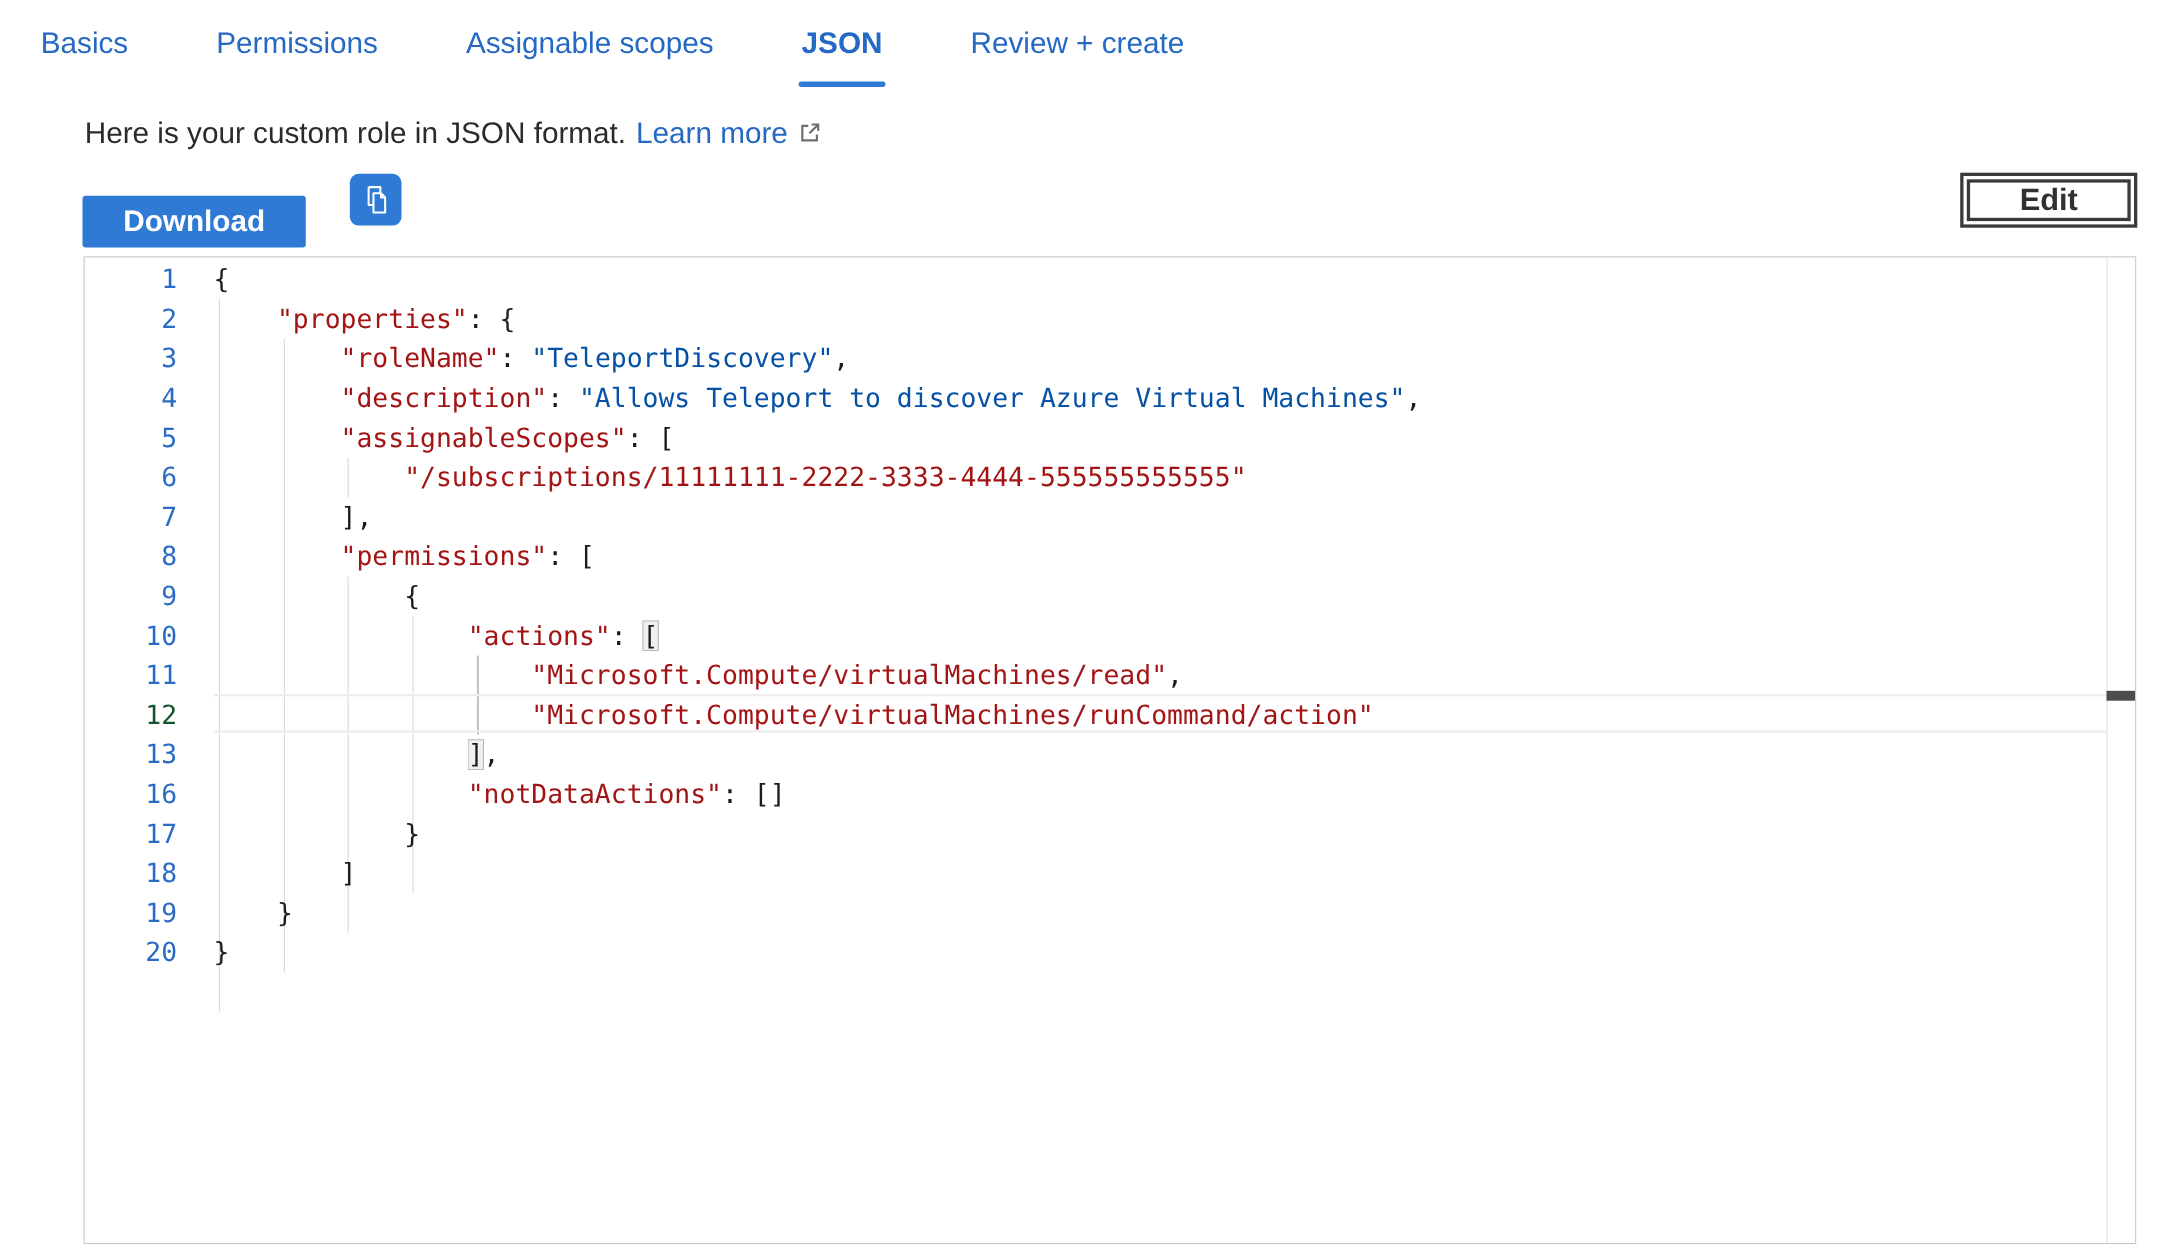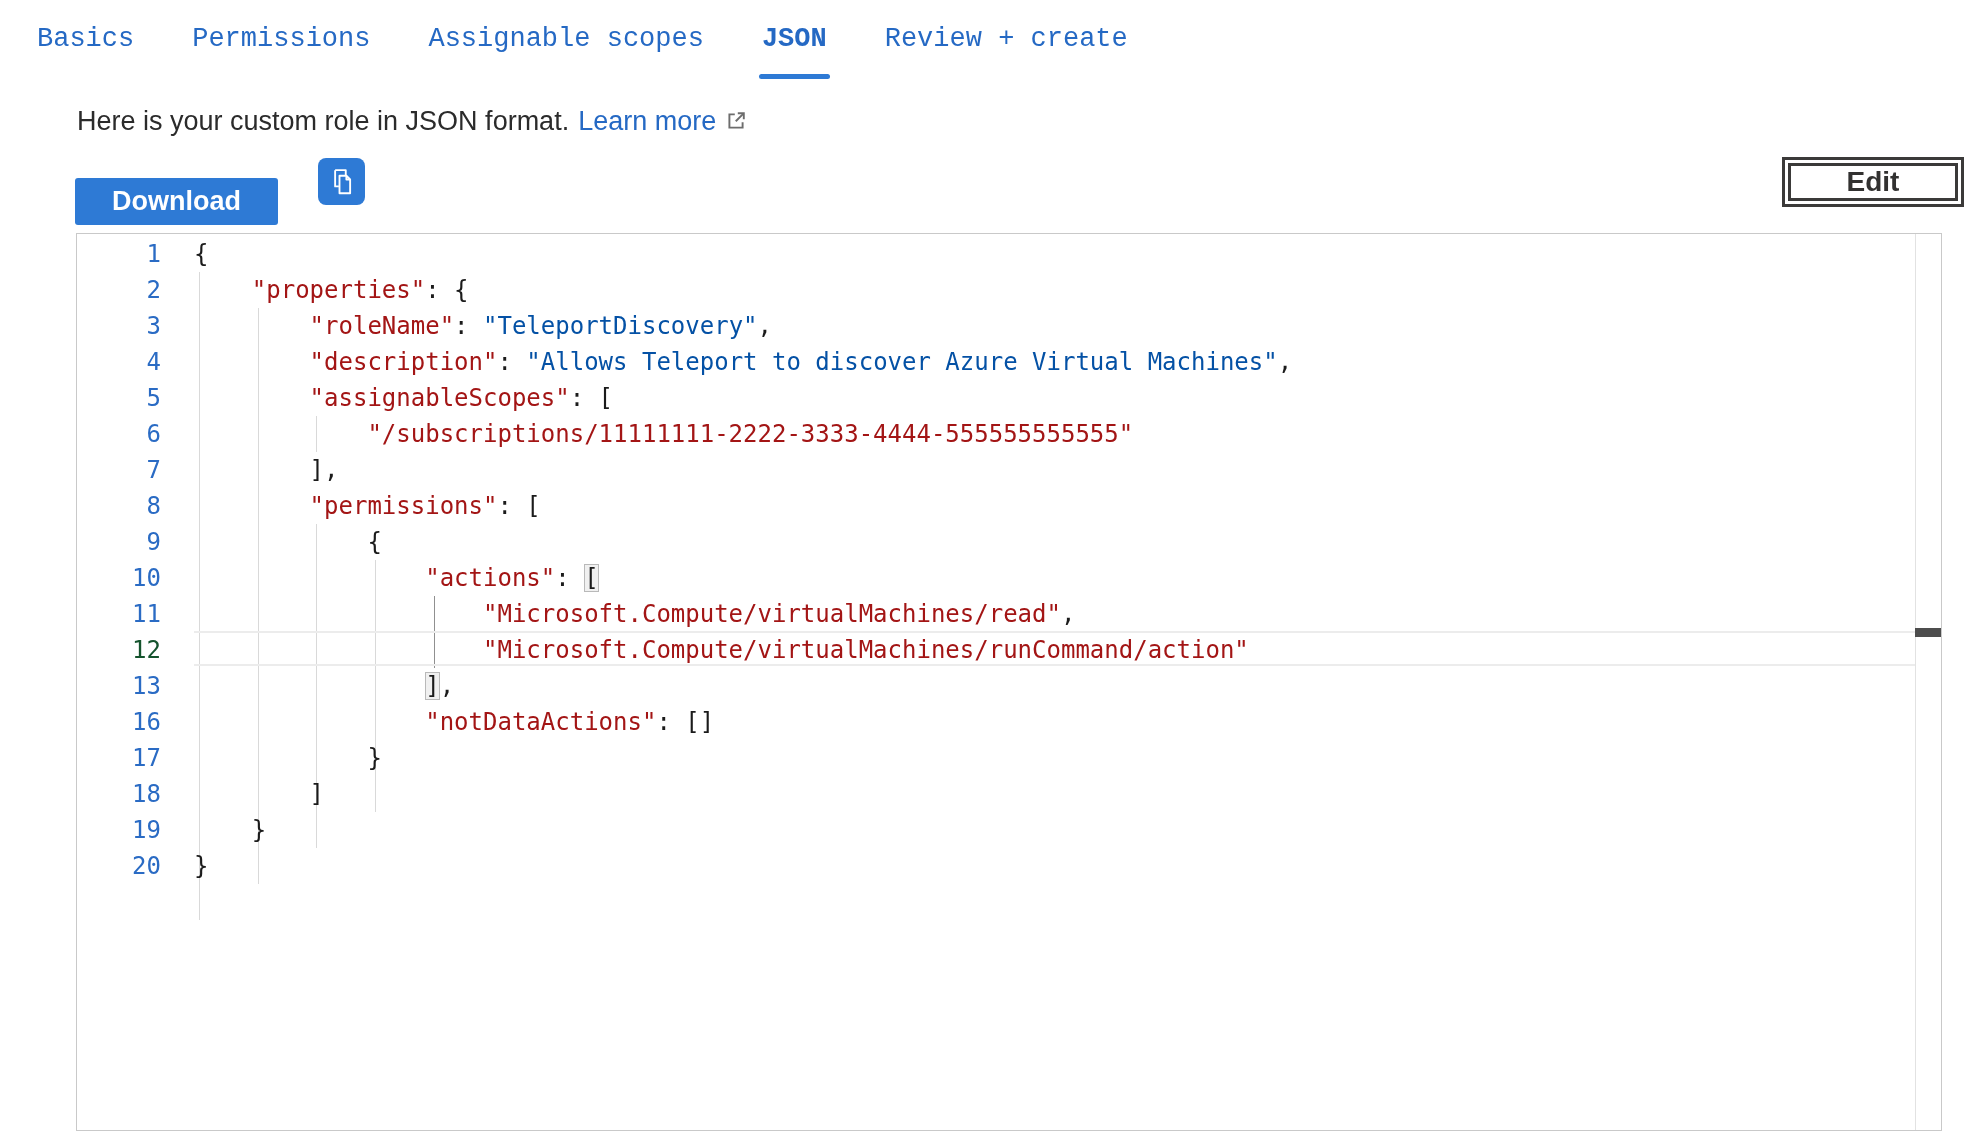--- a/index.html
+++ b/index.html
@@ -1,36 +1,36 @@
 <!DOCTYPE html>
 <html><head>
 <meta charset="utf-8">
 <style>
   html,body{margin:0;padding:0;width:1980px;height:1140px;background:#fff;overflow:hidden;
             font-family:"Liberation Sans",sans-serif;}
   .page{position:relative;width:1980px;height:1140px;background:#fff;}
 
   
-  .tabs{position:absolute;left:36px;top:22px;display:flex;gap:56px;font-family:Liberation Mono, monospace;}
+  .tabs{position:absolute;left:36px;top:22px;display:flex;gap:78px;}
   .tab{position:relative;font-size:27px;line-height:34px;color:#2569c4;padding:0 1px 23px 1px;cursor:pointer;}
   .tab.active{font-weight:700;}
   .tab.active .underline{position:absolute;left:-2px;right:-2px;bottom:0;height:5px;background:#2e7ad5;border-radius:3px;}
 
   
   .desc{position:absolute;left:77px;top:104px;font-size:27px;line-height:34px;color:#2b2b2b;}
   .learn-more{color:#2569c4;text-decoration:none;margin-left:9px;cursor:pointer;text-align:center;}
   .ext-icon{margin-left:8px;vertical-align:-3px;}
 
   
   button{font-family:"Liberation Sans",sans-serif;cursor:pointer;}
   .btn-download{position:absolute;left:75px;top:158px;width:203px;height:47px;background:#2e7ad5;
                 color:#fff;font-size:27px;font-weight:600;border:none;border-radius:3px;margin-top:20px;}
   .btn-copy{position:absolute;left:318px;top:158px;width:47px;height:47px;background:#2e7ad5;
             border:none;border-radius:8px;display:flex;align-items:center;justify-content:center;}
-  .btn-edit{position:absolute;left:1782px;top:157px;width:182px;height:50px;box-sizing:border-box;
+  .btn-edit{position:absolute;left:1782px;top:157px;width:161px;height:50px;box-sizing:border-box;
             border:3px solid #3b3a39;background:#fff;padding:3px;cursor:pointer;}
   .btn-edit-inner{width:100%;height:100%;box-sizing:border-box;border:3px solid #3b3a39;
             display:flex;align-items:center;justify-content:center;font-size:28px;font-weight:700;color:#323130;}
 
   
   .editor{position:absolute;left:76px;top:233px;width:1866px;height:898px;box-sizing:border-box;
           border:1px solid #c9c9c9;background:#fff;overflow:hidden;
           font-family:"DejaVu Sans Mono","Liberation Mono",monospace;font-size:24px;cursor:text;}
   .rows{position:absolute;left:0;top:2px;right:26px;}
   .row{display:flex;height:36px;line-height:36px;white-space:pre;}

